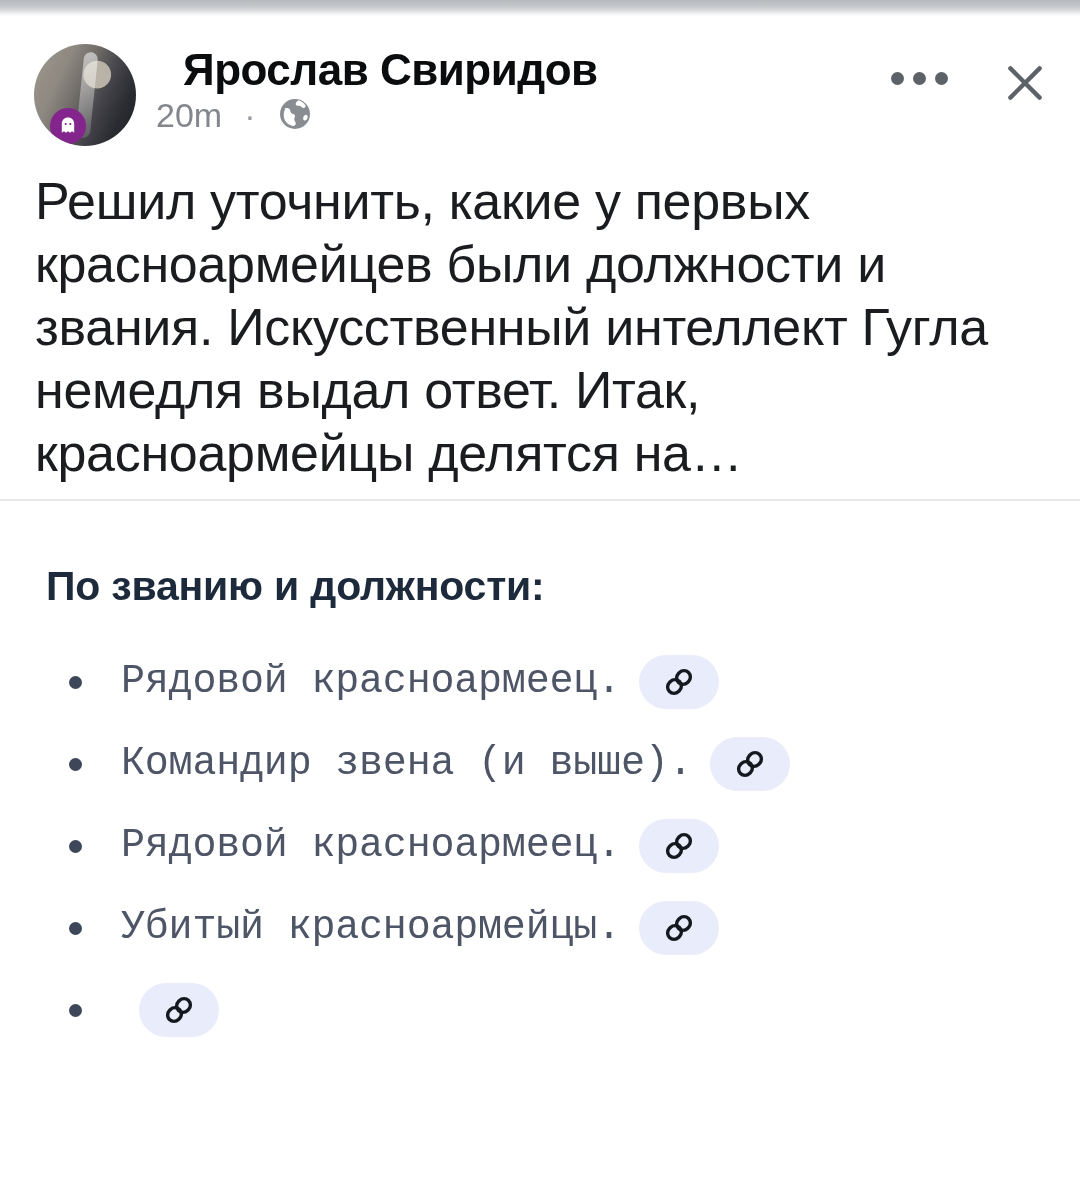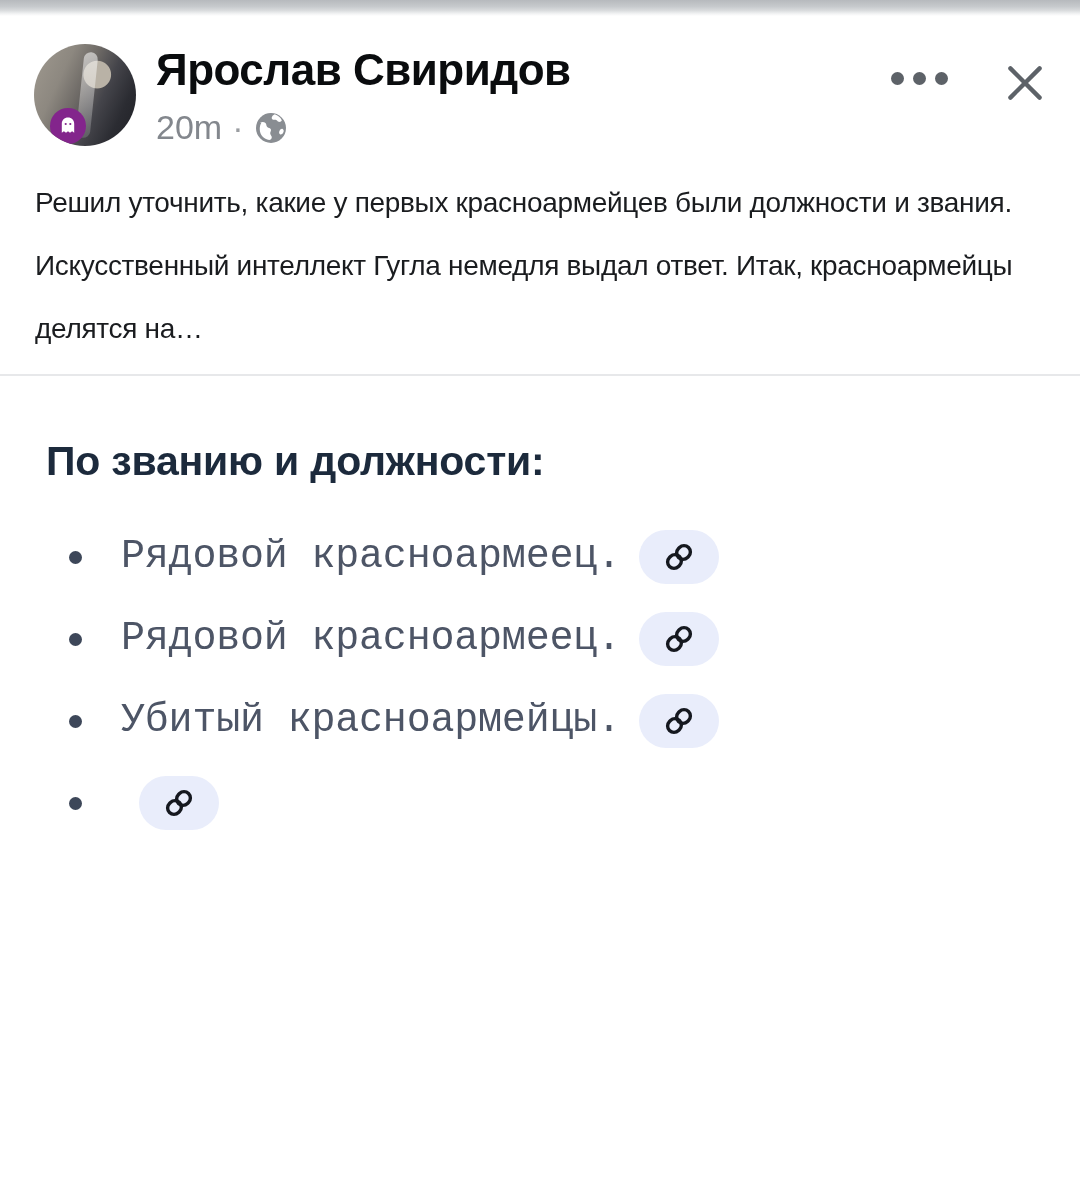--- a/index.html
+++ b/index.html
@@ -17,30 +17,30 @@
     background:
       radial-gradient(circle at 62% 30%,#b9b2a6 0 14%,rgba(0,0,0,0) 15%),
       linear-gradient(115deg,#a09a90 0%,#8d8880 28%,#6e6a66 45%,#45454b 62%,#2b2c32 80%,#1f2025 100%);}
   .avatar::before{content:"";position:absolute;left:46px;top:8px;width:14px;height:86px;
     background:linear-gradient(180deg,rgba(255,255,255,.55),rgba(255,255,255,.15));
     transform:rotate(6deg);border-radius:7px;}
   .avatar-badge{position:absolute;left:16px;bottom:2px;width:36px;height:36px;border-radius:50%;
     background:#83258c;display:flex;align-items:center;justify-content:center;}
   .header-info{margin-left:20px;flex:1;min-width:0;}
   .name{font-size:44px;font-weight:bold;color:#0a0c0e;letter-spacing:-.5px;line-height:1.1;
-    margin-top:2px;cursor:pointer;}
-  .meta{display:flex;align-items:center;gap:10px;margin-top:14px;color:#83878d;font-size:34px;}
+    margin-top:2px;cursor:pointer;margin-left:27px;}
+  .meta{display:flex;gap:22px;margin-top:2px;color:#83878d;font-size:34px;}
   .meta .sep{color:#9a9da1;}
   .actions{display:flex;align-items:flex-start;margin-top:14px;}
   .dots-btn{display:flex;gap:9px;padding:6px;margin-top:8px;cursor:pointer;}
   .dots-btn i{width:13px;height:13px;border-radius:50%;background:#5d6268;display:block;}
   .close-btn{margin-left:46px;cursor:pointer;line-height:0;}
 
   
-  .post-text{padding:24px 34px 0 35px;font-size:28px;line-height:63px;color:#1a1c1f;
+  .post-text{padding:24px 34px 0 35px;font-size:52px;line-height:63px;color:#1a1c1f;
     letter-spacing:-.3px;}
   .divider{height:2px;background:#e7e8ea;margin-top:14px;}
 
   
   .ai-section{padding:62px 30px 0 46px;}
   .ai-heading{font-size:41px;font-weight:bold;color:#1c2a3c;letter-spacing:-.2px;}
   .ai-list{list-style:none;margin:44px 0 0 0;padding:0;font-family:Liberation Mono, monospace;}
   .ai-item{display:flex;align-items:center;min-height:56px;margin-bottom:26px;padding-left:23px;}
   .ai-bullet{width:13px;height:13px;border-radius:50%;background:#3d4759;margin-right:39px;
     flex-shrink:0;}
@@ -109,20 +109,32 @@
         <svg width="34" height="34" viewBox="0 0 24 24">
           <g transform="rotate(45 12 12)" fill="none" stroke="#15181f" stroke-width="2.4">
             <rect x="7.5" y="2.5" width="9" height="10" rx="4.5"></rect>
             <rect x="7.5" y="11.5" width="9" height="10" rx="4.5"></rect>
           </g>
         </svg>
       </span>
     </li>
     <li class="ai-item">
       <span class="ai-bullet"></span>
+      <span class="ai-label">Командир звена (и выше).</span>
+      <span class="link-chip">
+        <svg width="34" height="34" viewBox="0 0 24 24">
+          <g transform="rotate(45 12 12)" fill="none" stroke="#15181f" stroke-width="2.4">
+            <rect x="7.5" y="2.5" width="9" height="10" rx="4.5"></rect>
+            <rect x="7.5" y="11.5" width="9" height="10" rx="4.5"></rect>
+          </g>
+        </svg>
+      </span>
+    </li>
+    <li class="ai-item">
+      <span class="ai-bullet"></span>
       <span class="ai-label">Рядовой красноармеец.</span>
       <span class="link-chip">
         <svg width="34" height="34" viewBox="0 0 24 24">
           <g transform="rotate(45 12 12)" fill="none" stroke="#15181f" stroke-width="2.4">
             <rect x="7.5" y="2.5" width="9" height="10" rx="4.5"></rect>
             <rect x="7.5" y="11.5" width="9" height="10" rx="4.5"></rect>
           </g>
         </svg>
       </span>
     </li>

